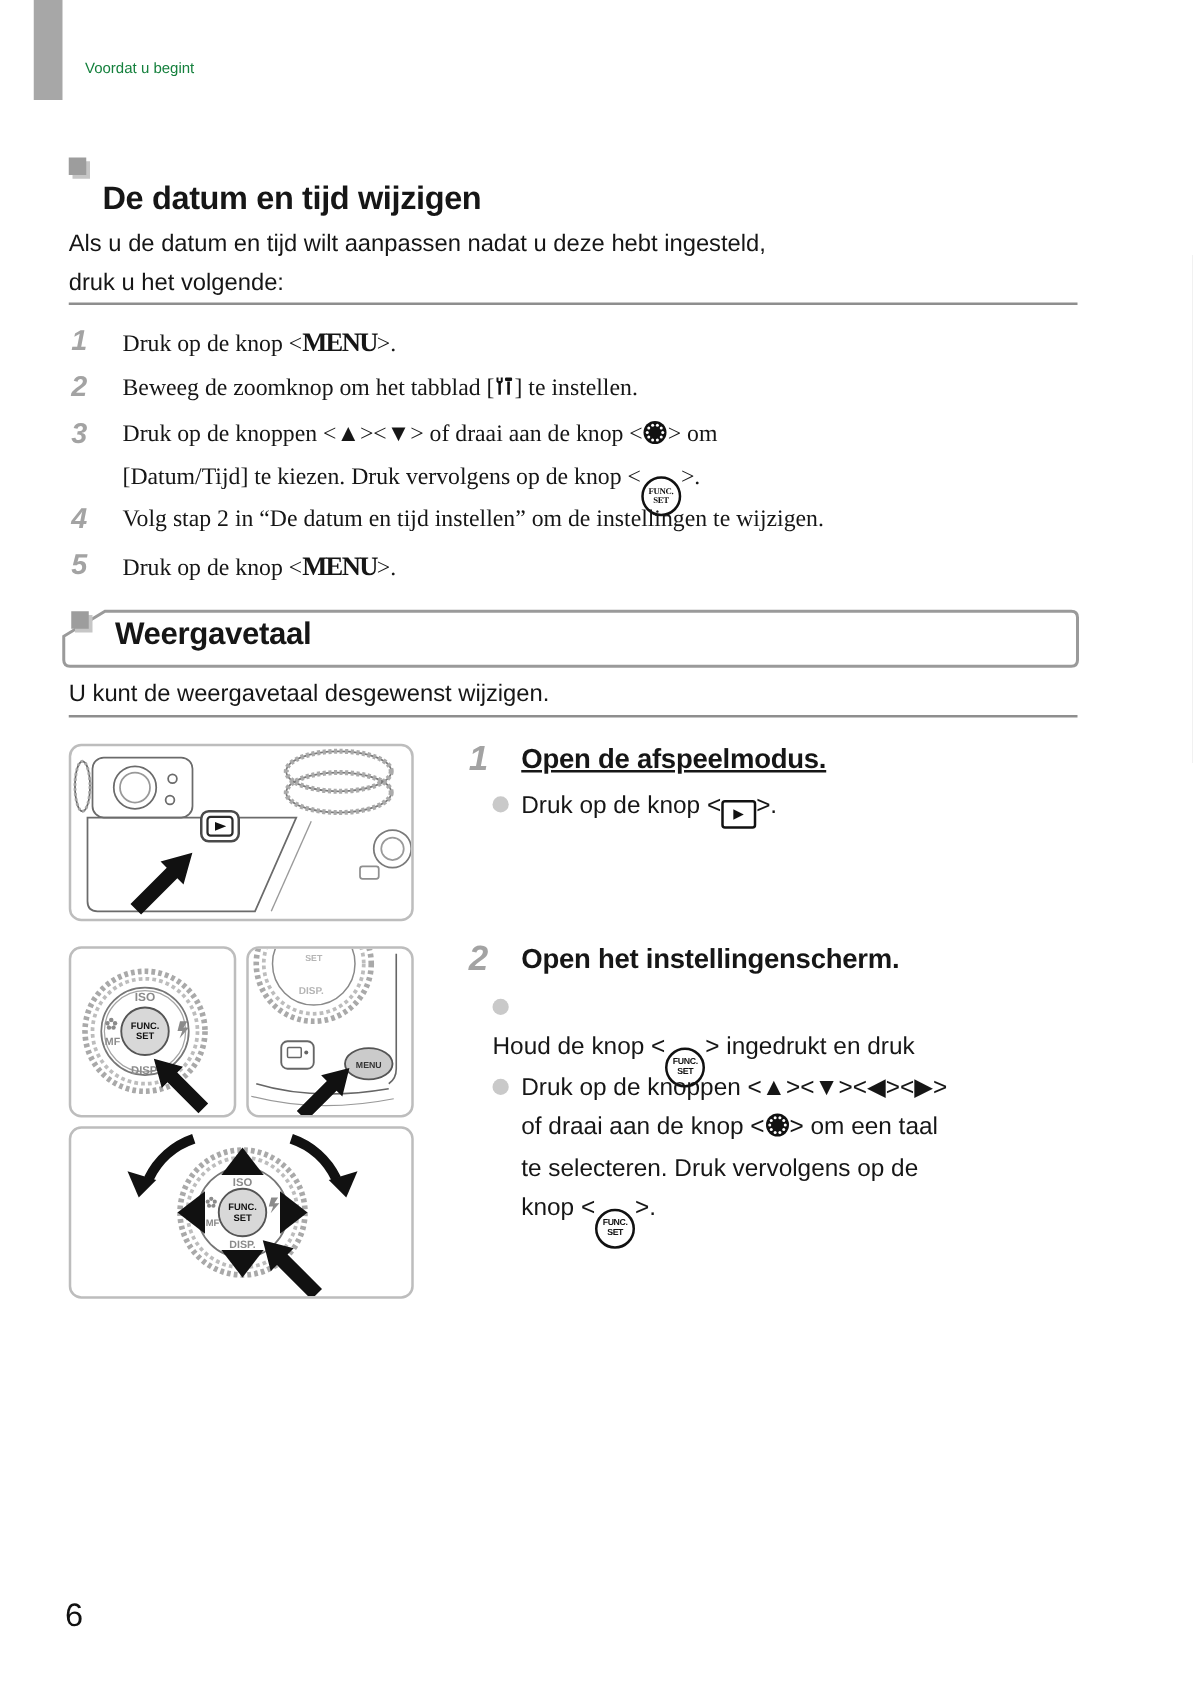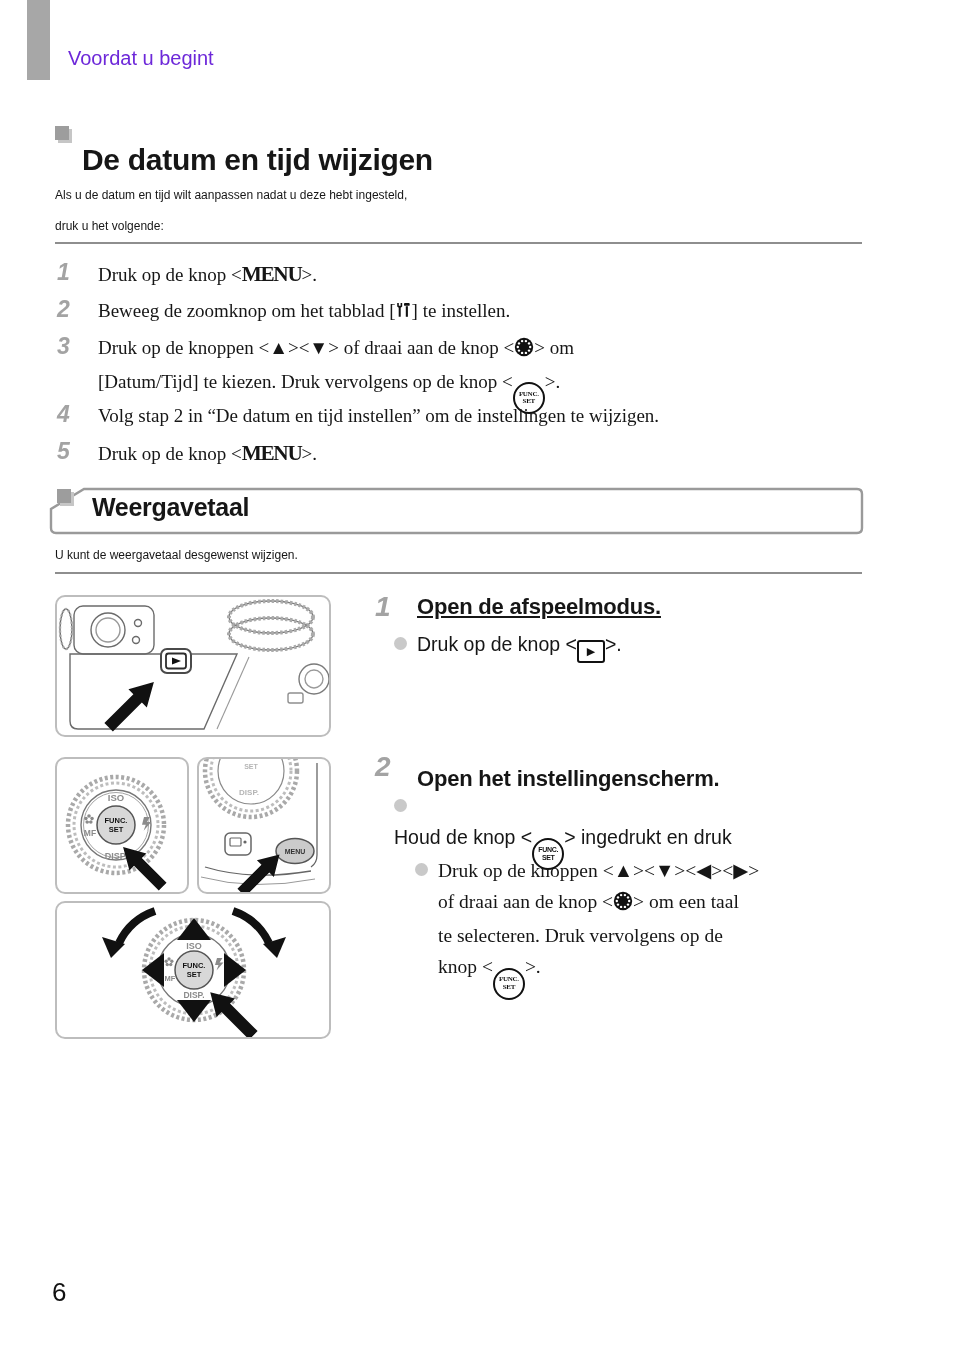--- a/index.html
+++ b/index.html
@@ -4,30 +4,30 @@
 <style>
   html,body{margin:0;padding:0;background:#e8e8e8;}
   .page{
     position:relative;width:954px;height:1345px;background:#ffffff;overflow:hidden;
     font-family:"Liberation Sans",sans-serif;color:#161616;margin:0 auto;
   }
   .abs{position:absolute;white-space:nowrap;}
 
   
   .edge-bar{left:27px;top:0;width:23px;height:80px;background:#a7a7a7;}
-  .breadcrumb{left:68px;top:47px;font-size:20px;color:#6d28d9;}
+  .breadcrumb{left:68px;top:47px;font-size:12px;color:#15803d;}
 
   
   .marker-sq{width:14px;height:14px;background:#9d9d9d;box-shadow:3px 3px 0 #c6c6c6;}
   .sq1{left:55px;top:126px;}
   .sq2{left:57px;top:489px;z-index:3;}
 
   
-  .sec1-title{left:82px;top:143px;font-size:30px;font-weight:bold;letter-spacing:-0.3px;text-align:center;}
-  .intro{left:55px;font-size:12px;line-height:31px;}
+  .sec1-title{left:82px;top:143px;font-size:26px;font-weight:bold;letter-spacing:-0.3px;text-align:center;}
+  .intro{left:55px;font-size:19px;line-height:31px;}
   .rule{height:2px;background:#8e8e8e;}
   .rule1{left:55px;top:242px;width:807px;}
   .rule2{left:55px;top:572px;width:807px;}
 
   .step{position:absolute;left:57px;display:flex;gap:16px;}
   .step .num{width:25px;flex:none;font-style:italic;font-weight:bold;font-size:23px;color:#a3a3a3;text-align:left;}
   .step .txt{font-size:19px;line-height:30.5px;white-space:nowrap;font-family:Liberation Serif, serif;}
 
   
   .tagbox-svg{left:48px;top:486px;}
@@ -40,27 +40,27 @@
   .fig2b{left:197px;top:757px;width:130px;height:133px;}
   .fig3{left:55px;top:901px;width:272px;height:134px;}
   svg text{font-family:"Liberation Sans",sans-serif;}
 
   
   .rc-num{font-style:italic;font-weight:bold;font-size:28px;color:#a3a3a3;}
   .rc1-num{left:375px;top:591px;}
   .rc2-num{left:375px;top:751px;}
   .rc-title{font-size:22px;font-weight:bold;letter-spacing:-0.2px;}
   .rc1-title{left:417px;top:594px;text-decoration:underline;}
-  .rc2-title{left:417px;top:754px;margin-top:12px;}
+  .rc2-title{left:417px;top:754px;}
   .brow{position:absolute;display:flex;gap:10px;}
   .bdot{width:13px;height:13px;border-radius:50%;background:#c9c9c9;flex:none;margin-top:8px;}
   .btxt{font-size:19.5px;line-height:31px;white-space:nowrap;}
   .b1{left:394px;top:629px;}
   .b2{left:394px;top:791px;flex-direction:column;}
-  .b3{left:415px;top:855px;font-family:Liberation Serif, serif;}
+  .b3{left:394px;top:855px;}
 
   
   .g-menu{font-weight:bold;font-size:1.12em;letter-spacing:-1.3px;}
   .funcset{
     display:inline-flex;flex-direction:column;align-items:center;justify-content:center;
     width:28px;height:28px;border:2px solid #111;border-radius:50%;vertical-align:-8px;
     font-weight:bold;font-size:7px;line-height:7.5px;letter-spacing:-0.3px;color:#111;background:#fff;
   }
   .playbox{
     display:inline-flex;align-items:center;justify-content:center;

